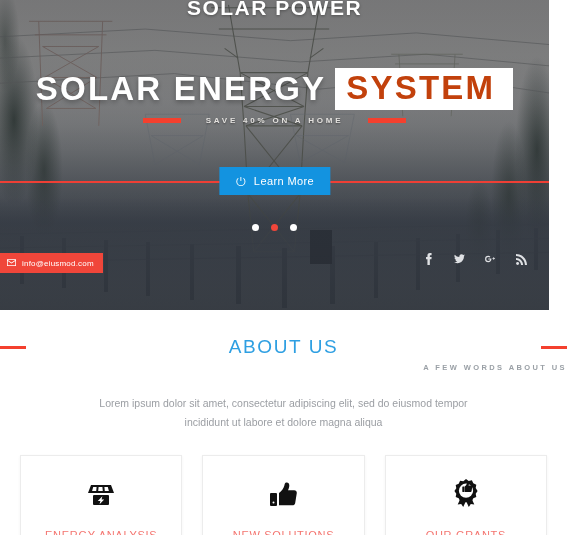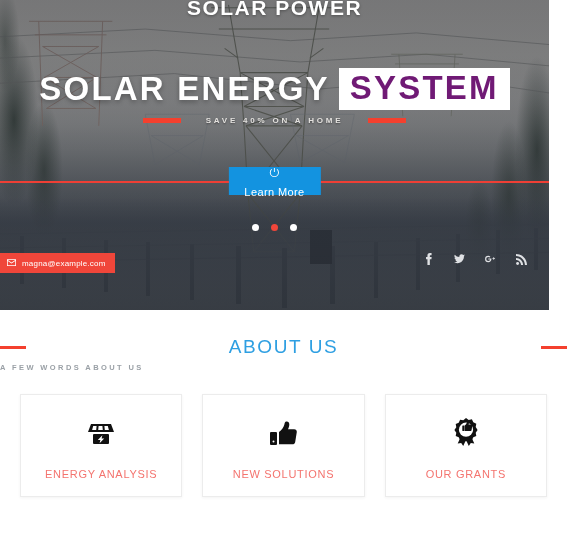--- a/index.html
+++ b/index.html
@@ -76,23 +76,23 @@
   }
   .headline .h-plain{
     color:#ffffff;
     font-size:33px; font-weight:bold; letter-spacing:2.2px;
     vertical-align:middle;
     text-shadow:0 2px 5px rgba(0,0,0,.30);
   }
   .headline .h-boxed{
     display:inline-block;
     background:#ffffff;
-    color:#701a75;
+    color:#c2410c;
     font-size:33px; font-weight:bold; letter-spacing:2.2px;
-    padding:3px 11px 5px 11px;
+    padding:3px 18px 5px 11px;
     margin-left:9px;
     vertical-align:middle;
     line-height:1.02;
   }
 
   .subline{
     position:absolute; top:116px; left:0; right:0;
     display:flex; align-items:center; justify-content:center; gap:25px;
   }
   .sub-dash{ width:38px; height:5px; background:#f4402e; display:block; }
@@ -109,21 +109,20 @@
   .cta{
     position:absolute; top:167px; left:50%; transform:translateX(-50%);
     background:#1393e0; color:#ffffff;
     border:none;
     height:28px;
     padding:0 16px;
     display:flex; align-items:center; gap:8px;
     font-family:"Liberation Sans", sans-serif;
     font-size:11px; letter-spacing:.4px;
     cursor:pointer;
-    flex-direction:column;
   }
   .cta .ico{ display:flex; align-items:center; }
 
   .dots{
     position:absolute; top:224px; left:0; right:0;
     display:flex; justify-content:center; gap:12px;
   }
   .dot{ width:7px; height:7px; border-radius:50%; background:#ffffff; cursor:pointer; }
   .dot.active{ background:#f0463a; }
 
@@ -142,21 +141,21 @@
     display:flex; align-items:center; gap:20px;
   }
   .soc{ color:#dfe1e4; cursor:pointer; display:flex; align-items:center; justify-content:center; width:11px; height:12px; }
 
   
   .about{ width:567px; background:#ffffff; padding-top:26px; }
   .about-head{ display:flex; align-items:center; justify-content:space-between; gap:13px; }
   .about-dash{ width:26px; height:3px; background:#f4402e; }
   .about-title{ color:#2e9fe2; font-size:19px; letter-spacing:1.6px; font-weight:normal; }
   .about-sub{
-    text-align:left; margin-top:5px;
+    text-align:right; margin-top:5px;
     color:#9aa0a6; font-size:7.5px; letter-spacing:2.4px; font-weight:bold;
   }
   .about-para{
     text-align:center; margin-top:22px;
     color:#9b9ea3; font-size:10.5px; line-height:1.85;
   }
 
   
   .cards{
     margin-top:22px; padding:0 20px;
@@ -290,21 +289,21 @@
       <span class="dot active"></span>
       <span class="dot"></span>
     </div>
 
     <div class="mail-badge">
       <span>
         <svg width="9" height="7" viewBox="0 0 24 18" fill="#ffffff">
           <path d="M0 0h24v18H0V0zm2 2v.6l10 6.4 10-6.4V2H2zm0 3v11h20V5l-10 6.4L2 5z"></path>
         </svg>
       </span>
-      <span>magna@example.com</span>
+      <span>info@eiusmod.com</span>
     </div>
 
     <div class="socials">
       <span class="soc">
         <svg width="7" height="12" viewBox="0 0 10 18" fill="currentColor">
           <path d="M7 6V4.3c0-.7.2-1.1 1.2-1.1H9.6V0H7.2C4.4 0 3.4 1.5 3.4 4v2H1.3v3.2h2.1V18h3.6V9.2h2.4l.3-3.2H7z"></path>
         </svg>
       </span>
       <span class="soc">
         <svg width="12" height="10" viewBox="0 0 20 17" fill="currentColor">
@@ -330,20 +329,24 @@
 <div class="about">
 
   <div class="about-head">
     <span class="about-dash"></span>
     <span class="about-title">ABOUT US</span>
     <span class="about-dash"></span>
   </div>
 
   <div class="about-sub">A FEW WORDS ABOUT US</div>
 
+  <div class="about-para">
+    <div>Lorem ipsum dolor sit amet, consectetur adipiscing elit, sed do eiusmod tempor</div>
+    <div>incididunt ut labore et dolore magna aliqua</div>
+  </div>
 
   <div class="cards">
 
     <div class="card">
       <div class="card-icon">
         <svg width="32" height="32" viewBox="0 0 32 32" fill="#111111">
           <path d="M6 6h20l3 8H3L6 6zm2.2 2-1.1 4h4.1l.4-4H8.2zm5.4 0-.4 4h4.6l-.4-4h-3.8zm5.8 0 .4 4h4.1l-1.1-4h-3.4z"></path>
           <rect x="8" y="16" width="16" height="10" rx="1"></rect>
           <path d="M17.4 17.2 12.8 22h2.6l-.8 3.2 4.6-4.8h-2.6z" fill="#ffffff"></path>
         </svg>

